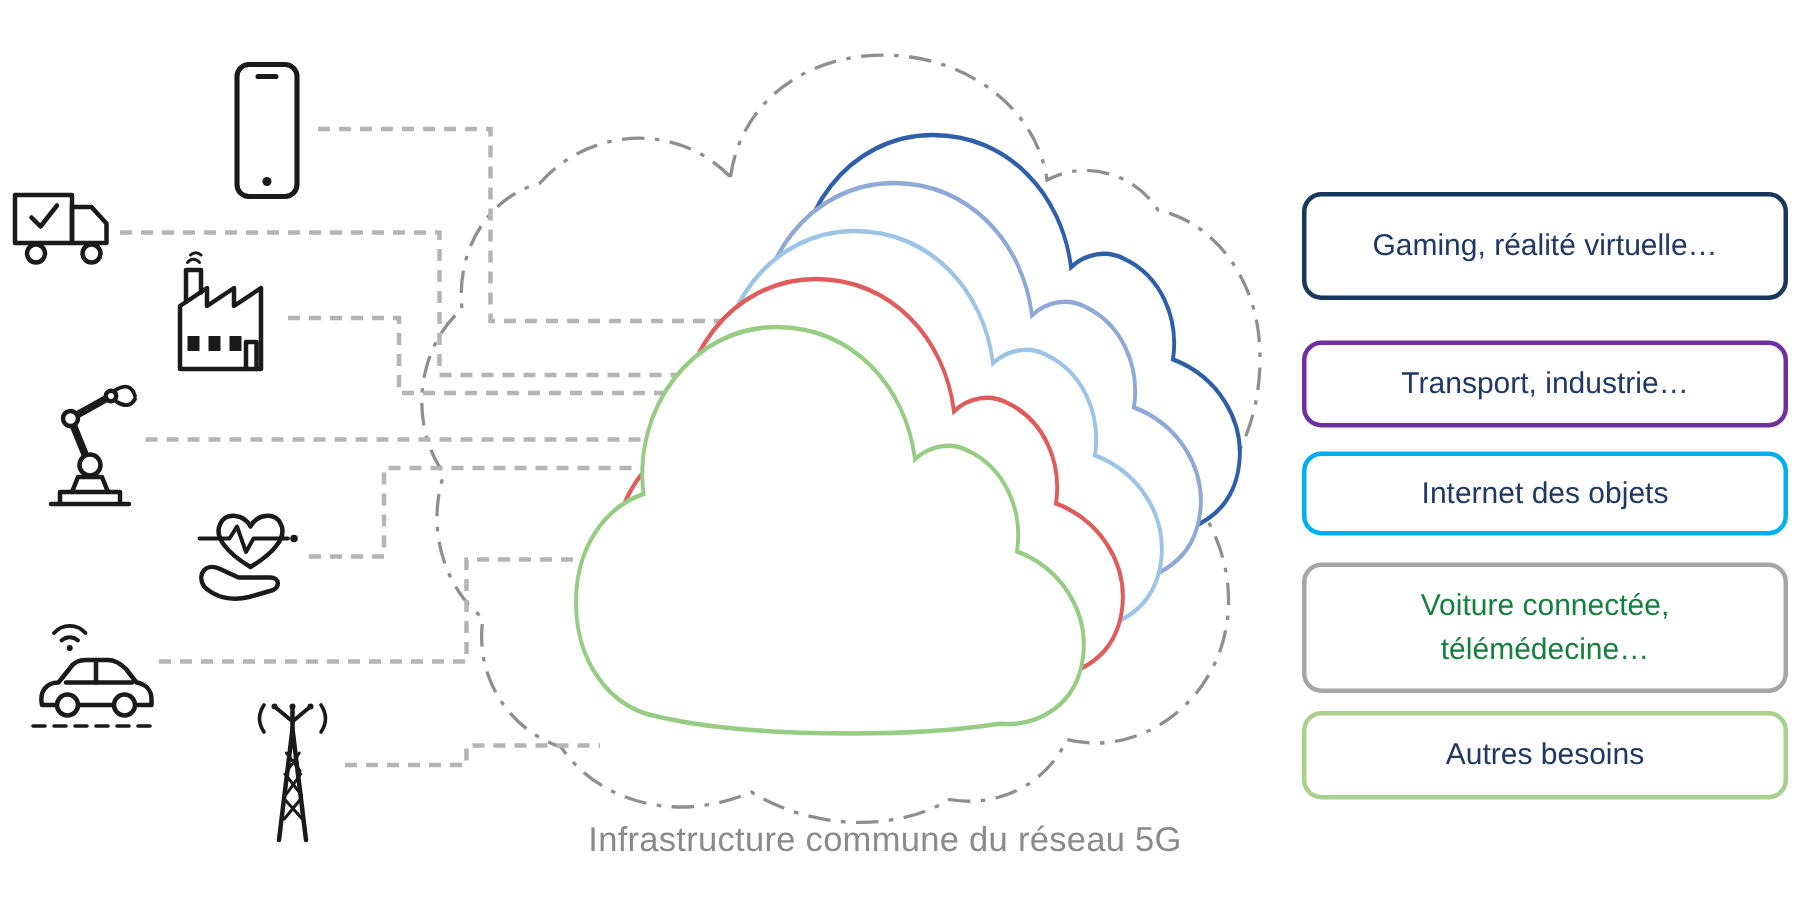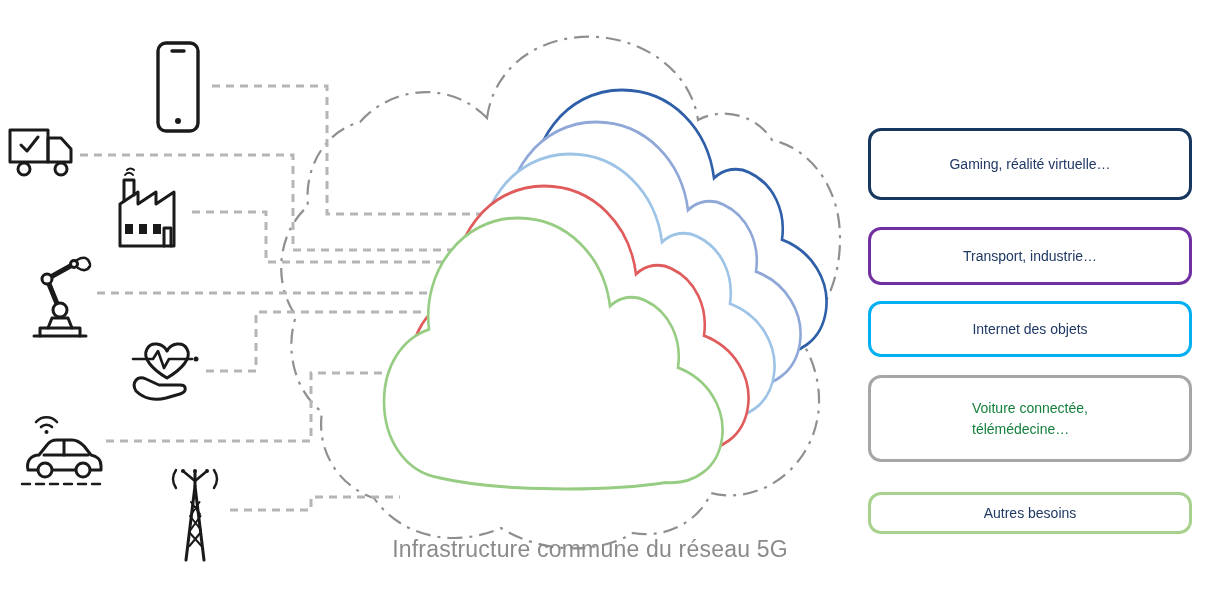--- a/index.html
+++ b/index.html
@@ -9,21 +9,21 @@
   }
   #overlay{position:absolute;left:0;top:0;width:1207px;height:605px;}
   .icon{position:absolute;}
   .usecase{
     position:absolute;left:868px;width:324px;box-sizing:border-box;
     border:3px solid #444;border-radius:13px;background:#fff;
     display:flex;align-items:center;justify-content:center;
     padding:4px 16px;
   }
   .usecase .lbl{
-    color:#1f3864;font-size:14px;line-height:1.45;
+    color:#1f3864;font-size:20px;line-height:1.45;text-align:center;
     white-space:pre-line;
   }
   #caption{
     position:absolute;left:330px;top:536px;width:520px;text-align:center;
     font-size:23px;color:#8a8a8a;letter-spacing:.2px;
   }
   #source{
     position:absolute;left:868px;top:560px;width:324px;text-align:center;
     font-size:18px;font-weight:bold;color:#737373;
   }
@@ -132,19 +132,19 @@
   <div class="usecase" style="top: 301px; height: 56px; border-color: rgb(0, 176, 240);">
     <span class="lbl" style="color: rgb(31, 56, 100);">Internet des objets</span>
   </div>
   <div class="usecase" style="top: 227px; height: 58px; border-color: rgb(112, 48, 160);">
     <span class="lbl" style="color: rgb(31, 56, 100);">Transport, industrie…</span>
   </div>
   <div class="usecase" style="top: 375px; height: 87px; border-color: rgb(166, 166, 166);">
     <span class="lbl" style="color: #15803d;">Voiture connectée,
 télémédecine…</span>
   </div>
-  <div class="usecase" style="top: 492px; height: 42px; border-color: rgb(169, 209, 142);">
+  <div class="usecase" style="top: 474px; height: 59px; border-color: rgb(169, 209, 142);">
     <span class="lbl" style="color: rgb(31, 56, 100);">Autres besoins</span>
   </div>
 
-  <div id="caption" style="color: rgb(138, 138, 138);">Infrastructure commune du réseau 5G</div>
+  <div id="caption" style="color: rgb(138, 138, 138); margin-top: 10px;">Infrastructure commune du réseau 5G</div>
 
 </div>
 
 </body></html>

